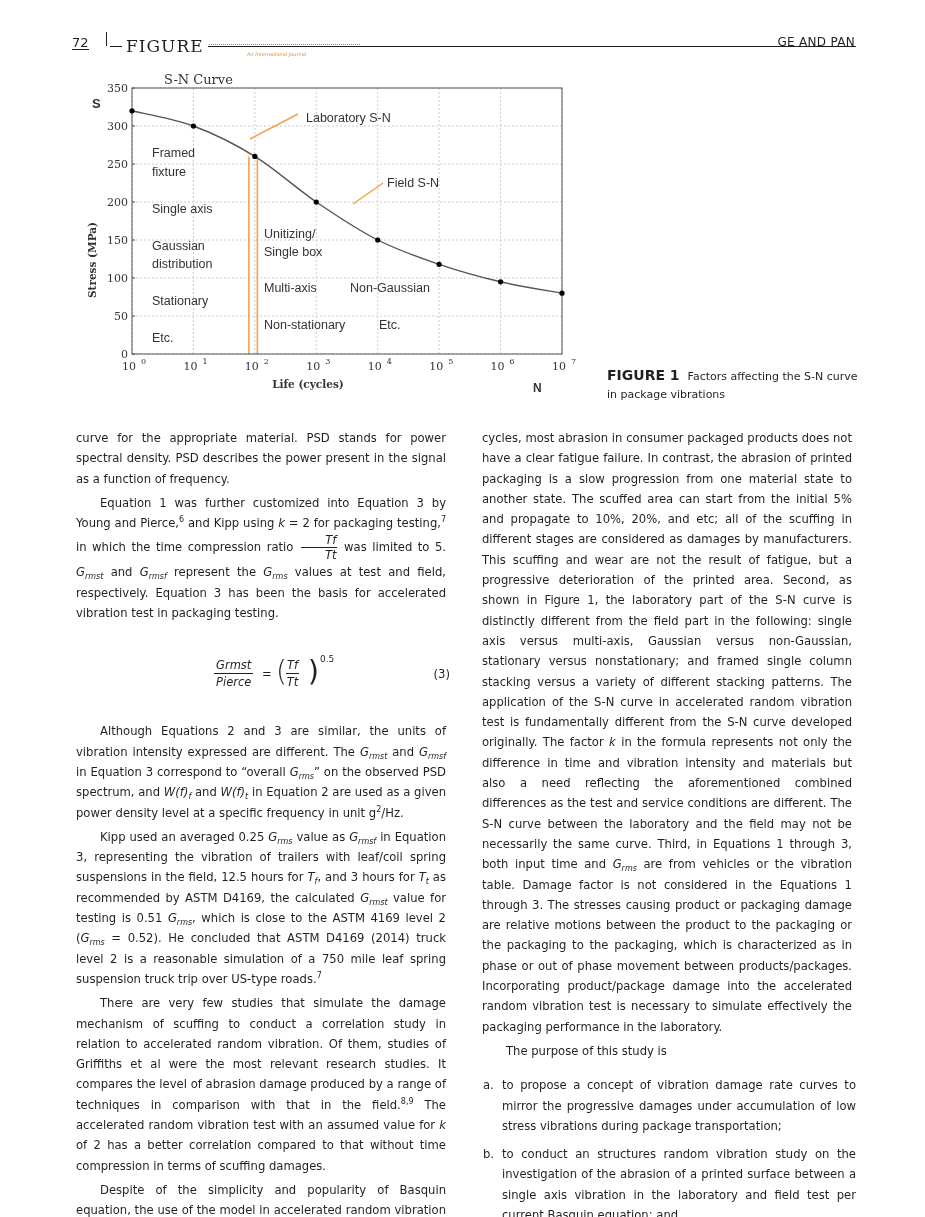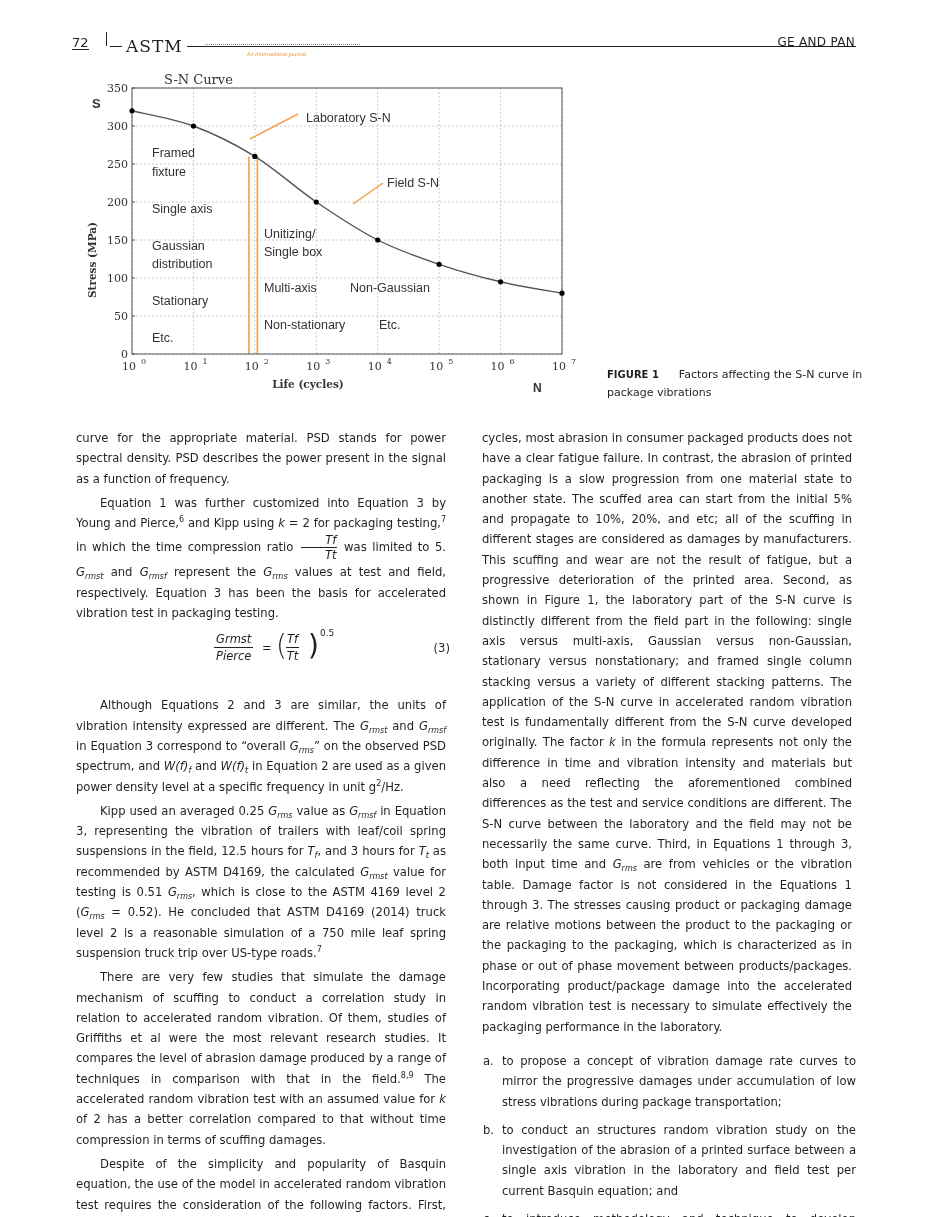--- a/index.html
+++ b/index.html
@@ -13,28 +13,28 @@
            font-family: "DejaVu Serif", serif; font-size: 17px; letter-spacing: 1px; line-height: 20px; }
   .dots { position: absolute; left: 205px; top: 14px; width: 155px; border-top: 1px dotted #888; }
   .journal { position: absolute; left: 247px; top: 21px; font-size: 5px; color: #e8912d; font-style: italic; }
   .authors { position: absolute; right: 70px; top: 5px; font-size: 12px; letter-spacing: .3px; }
 
   #chart { position: absolute; left: 78px; top: 70px; width: 520px; height: 330px; }
   #chart text { font-family: "DejaVu Serif", serif; fill: #333; }
   #chart .ann { font-family: "Liberation Sans", sans-serif; fill: #333; font-size: 12.5px; }
 
   .caption { position: absolute; left: 607px; top: 366px; width: 260px; font-size: 11px; line-height: 18px; }
-  .caption b { font-weight: bold; font-size: 10px; margin-right: 20px; text-align: right; }
+  .caption b { font-weight: bold; font-size: 14px; margin-right: 8px; text-align: right; }
 
   .col { position: absolute; font-size: 11.6px; line-height: 20.3px; text-align: justify; }
   .col p { margin: 4px; }
   .col p.ind { text-indent: 24px; }
   .colL { left: 72px; top: 424px; width: 378px; }
   .colR { left: 478px; top: 424px; width: 378px; }
-  .eq { position: relative; height: 44px; margin: 6px 0 22px 0; }
+  .eq { position: relative; height: 44px; margin: 32px 0 22px 0; }
   .eq .frac { position: absolute; left: 142px; top: 2px; text-align: center; font-style: italic; font-size: 11.5px; }
   .eq .frac .num { border-bottom: 1px solid #231f20; padding: 0 2px; line-height: 16px; }
   .eq .frac .den { line-height: 16px; }
   .eq .eqs { position: absolute; left: 190px; top: 9px; }
   .eq .paren { position: absolute; left: 204px; top: 0; font-size: 28px; line-height: 34px; font-weight: 200; }
   .eq .ifrac { position: absolute; left: 214px; top: 2px; text-align: center; font-style: italic; }
   .eq .ifrac .num { border-bottom: 1px solid #231f20; line-height: 16px; padding: 0 1px; }
   .eq .ifrac .den { line-height: 16px; }
   .eq .paren2 { position: absolute; left: 236px; top: 0; font-size: 28px; line-height: 34px; }
   .eq .exp { position: absolute; left: 248px; top: -6px; font-size: 9px; }
@@ -49,21 +49,21 @@
   .list li .lbl { position: absolute; left: 5px; top: 0; }
 </style>
 </head>
 <body>
 
 <div class="hdr">
   <span class="pgnum">72</span>
   <div class="vbar"></div>
   <div class="hline"></div>
   <div class="dots"></div>
-  <span class="wiley">ASTM</span>
+  <span class="wiley">FIGURE</span>
   <span class="journal">An International Journal</span>
   <span class="authors">GE AND PAN</span>
 </div>
 
 <svg id="chart" viewBox="0 0 520 330" xmlns="http://www.w3.org/2000/svg">
   <g id="grid">
       <line x1="54" x2="484" y1="284" y2="284" stroke="#ccc" stroke-dasharray="2,2"></line>
       <line x1="54" x2="484" y1="246" y2="246" stroke="#ccc" stroke-dasharray="2,2"></line>
       <line x1="54" x2="484" y1="208" y2="208" stroke="#ccc" stroke-dasharray="2,2"></line>
       <line x1="54" x2="484" y1="170" y2="170" stroke="#ccc" stroke-dasharray="2,2"></line>
@@ -187,18 +187,19 @@
 
   <p class="ind"><span>Kipp used an averaged 0.25 </span><i>G</i><sub><i>rms</i></sub><span> value as </span><i>G</i><sub><i>rmsf</i></sub><span> in Equation 3, representing the vibration of trailers with leaf/coil spring suspensions in the field, 12.5 hours for </span><i>T</i><sub><i>f</i></sub><span>, and 3 hours for </span><i>T</i><sub><i>t</i></sub><span> as recommended by ASTM D4169, the calculated </span><i>G</i><sub><i>rmst</i></sub><span> value for testing is 0.51 </span><i>G</i><sub><i>rms</i></sub><span>, which is close to the ASTM 4169 level 2 (</span><i>G</i><sub><i>rms</i></sub><span> = 0.52). He concluded that ASTM D4169 (2014) truck level 2 is a reasonable simulation of a 750 mile leaf spring suspension truck trip over US-type roads.</span><sup>7</sup></p>
 
   <p class="ind"><span>There are very few studies that simulate the damage mechanism of scuffing to conduct a correlation study in relation to accelerated random vibration. Of them, studies of Griffiths et al were the most relevant research studies. It compares the level of abrasion damage produced by a range of techniques in comparison with that in the field.</span><sup>8,9</sup><span> The accelerated random vibration test with an assumed value for </span><i>k</i><span> of 2 has a better correlation compared to that without time compression in terms of scuffing damages.</span></p>
 
   <p class="ind">Despite of the simplicity and popularity of Basquin equation, the use of the model in accelerated random vibration test requires the consideration of the following factors. First, the model was originally developed for describing fatigue in metal structures. While the fatigue in a metal structure can be described clearly using fatigue life at stress</p>
 </div>
 
 <div class="col colR">
   <p><span>cycles, most abrasion in consumer packaged products does not have a clear fatigue failure. In contrast, the abrasion of printed packaging is a slow progression from one material state to another state. The scuffed area can start from the initial 5% and propagate to 10%, 20%, and etc; all of the scuffing in different stages are considered as damages by manufacturers. This scuffing and wear are not the result of fatigue, but a progressive deterioration of the printed area. Second, as shown in Figure 1, the laboratory part of the S-N curve is distinctly different from the field part in the following: single axis versus multi-axis, Gaussian versus non-Gaussian, stationary versus nonstationary; and framed single column stacking versus a variety of different stacking patterns. The application of the S-N curve in accelerated random vibration test is fundamentally different from the S-N curve developed originally. The factor </span><i>k</i><span> in the formula represents not only the difference in time and vibration intensity and materials but also a need reflecting the aforementioned combined differences as the test and service conditions are different. The S-N curve between the laboratory and the field may not be necessarily the same curve. Third, in Equations 1 through 3, both input time and </span><i>G</i><sub><i>rms</i></sub><span> are from vehicles or the vibration table. Damage factor is not considered in the Equations 1 through 3. The stresses causing product or packaging damage are relative motions between the product to the packaging or the packaging to the packaging, which is characterized as in phase or out of phase movement between products/packages. Incorporating product/package damage into the accelerated random vibration test is necessary to simulate effectively the packaging performance in the laboratory.</span></p>
+  <p class="ind">The purpose of this study is</p>
   <ul class="list">
     <li><span class="lbl">a.</span><span>to propose a concept of vibration damage rate curves to mirror the progressive damages under accumulation of low stress vibrations during package transportation;</span></li>
     <li style="margin-top:8px"><span class="lbl">b.</span><span>to conduct an structures random vibration study on the investigation of the abrasion of a printed surface between a single axis vibration in the laboratory and field test per current Basquin equation; and</span></li>
     <li style="margin-top:8px"><span class="lbl">c.</span><span>to introduce methodology and technique to develop vibration damage rate curves based on equal damage between the laboratory and the field.</span></li>
   </ul>
 </div>
 
 </body></html>

